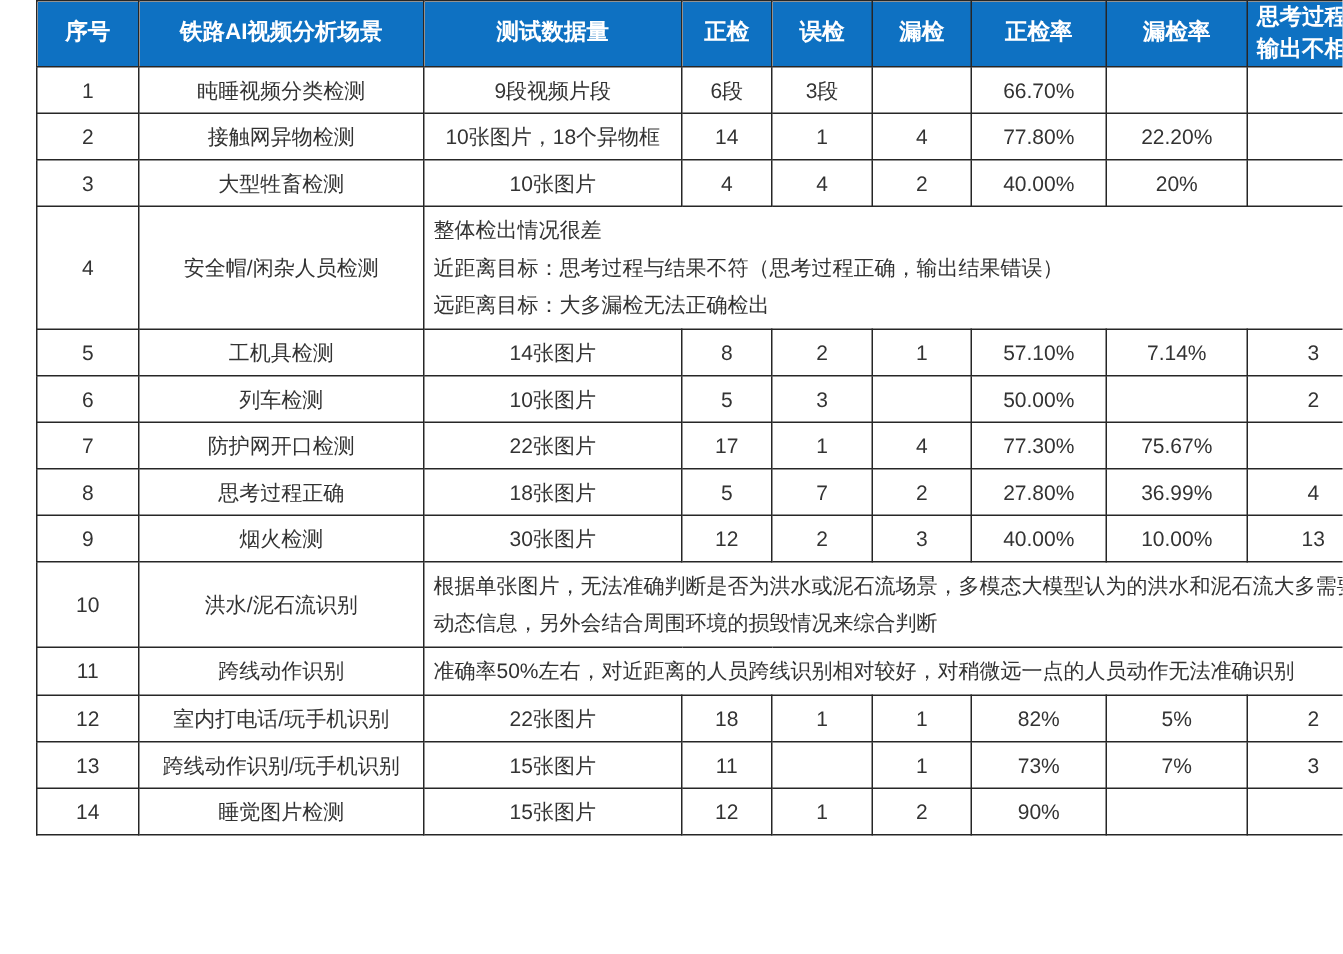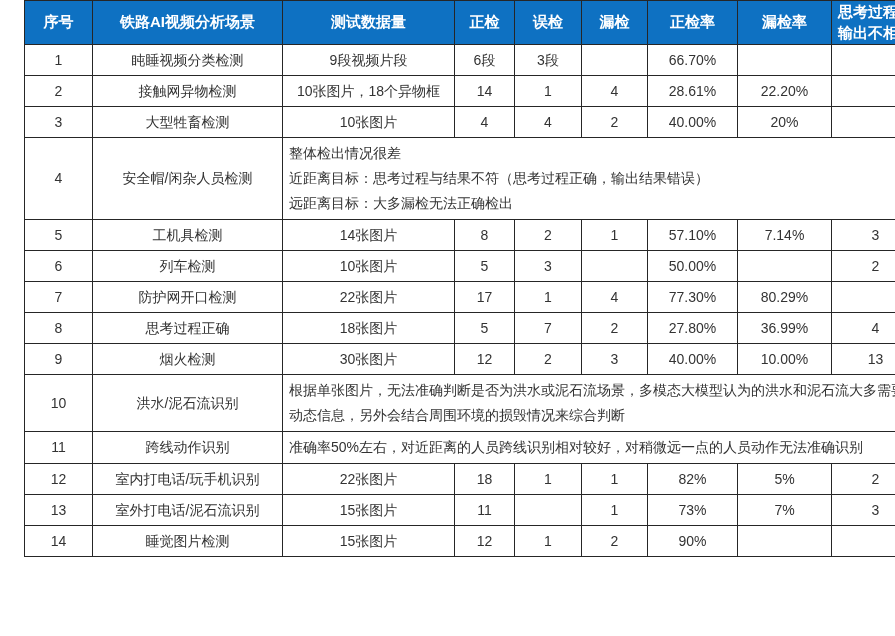--- a/index.html
+++ b/index.html
@@ -95,21 +95,21 @@
           <td></td>
           <td></td>
         </tr>
         <tr>
           <td>2</td>
           <td>接触网异物检测</td>
           <td>10张图片，18个异物框</td>
           <td>14</td>
           <td>1</td>
           <td>4</td>
-          <td>28.61%</td>
+          <td>77.80%</td>
           <td>22.20%</td>
           <td></td>
         </tr>
         <tr>
           <td>3</td>
           <td>大型牲畜检测</td>
           <td>10张图片</td>
           <td>4</td>
           <td>4</td>
           <td>2</td>
@@ -147,21 +147,21 @@
           <td>2</td>
         </tr>
         <tr>
           <td>7</td>
           <td>防护网开口检测</td>
           <td>22张图片</td>
           <td>17</td>
           <td>1</td>
           <td>4</td>
           <td>77.30%</td>
-          <td>80.29%</td>
+          <td>75.67%</td>
           <td></td>
         </tr>
         <tr>
           <td>8</td>
           <td>思考过程正确</td>
           <td>18张图片</td>
           <td>5</td>
           <td>7</td>
           <td>2</td>
           <td>27.80%</td>
@@ -195,21 +195,21 @@
           <td>22张图片</td>
           <td>18</td>
           <td>1</td>
           <td>1</td>
           <td>82%</td>
           <td>5%</td>
           <td>2</td>
         </tr>
         <tr>
           <td>13</td>
-          <td>室外打电话/泥石流识别</td>
+          <td>跨线动作识别/玩手机识别</td>
           <td>15张图片</td>
           <td>11</td>
           <td></td>
           <td>1</td>
           <td>73%</td>
           <td>7%</td>
           <td>3</td>
         </tr>
         <tr>
           <td>14</td>

